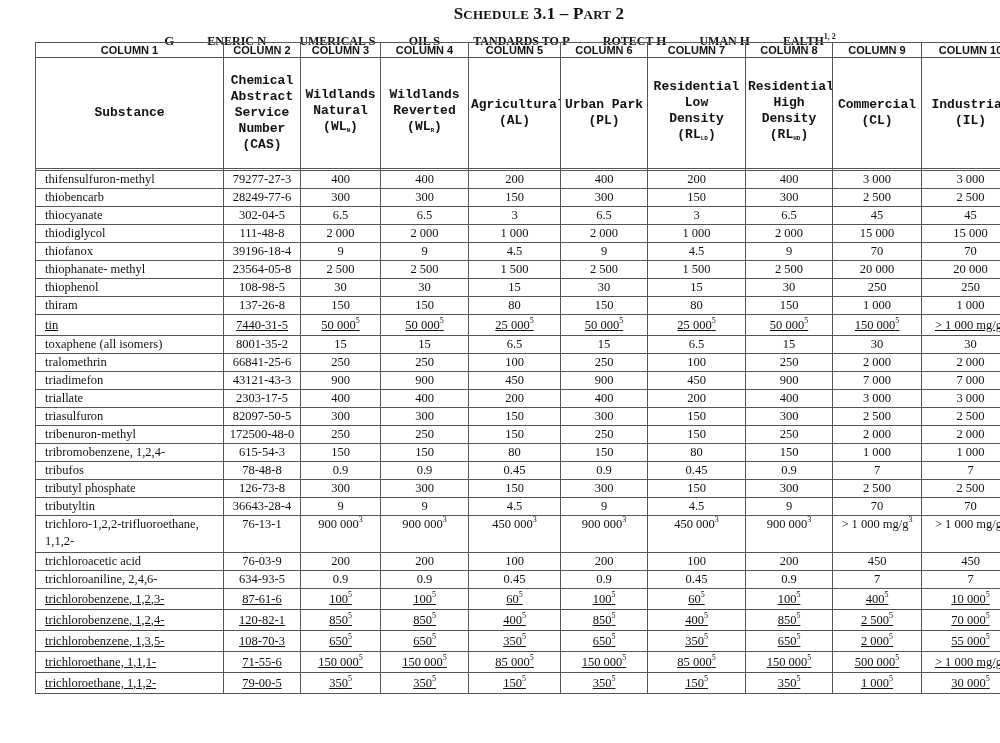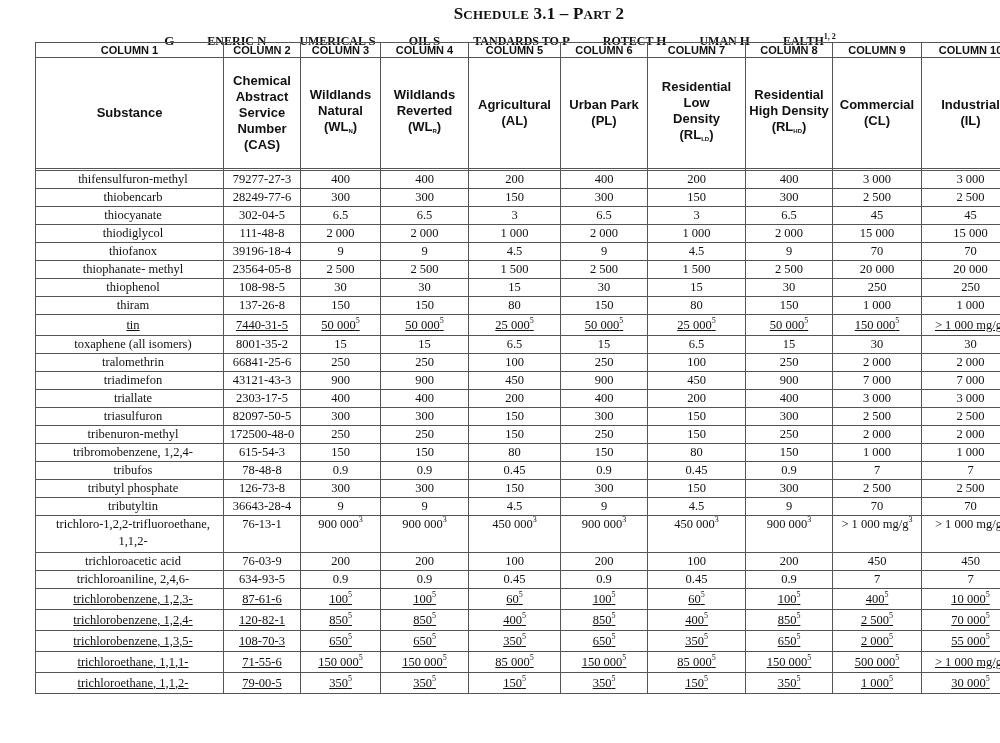--- a/index.html
+++ b/index.html
@@ -22,30 +22,30 @@
     border-collapse: collapse; table-layout: fixed; margin-left: 32px;
   }
   table.soil td, table.soil th {
     border: 1.5px solid #555; padding: 0 2px; overflow: hidden;
   }
   th.colnum {
     font-family: "Liberation Sans", "DejaVu Sans", sans-serif; font-weight: bold;
     font-size: 11px; height: 14px; line-height: 14px; text-align: center;
   }
   th.colhead {
-    font-family: Liberation Sans, sans-serif; font-weight: bold;
+    font-family: Liberation Mono, monospace; font-weight: bold;
     font-size: 13px; line-height: 16px; height: 110px; text-align: center; vertical-align: middle;
   }
   th.colhead sub { font-size: 6px; vertical-align: -2px; }
   tr.spacer td { height: 1px; padding: 0; border-left: 1.5px solid #555; border-right: 1.5px solid #555; }
   td.cell {
     font-family: "Liberation Serif", "DejaVu Serif", serif; font-size: 12.5px;
     height: 17px; line-height: 17px; text-align: center; white-space: nowrap;
   }
-  td.cell.name { text-align: center; padding-left: 9px; white-space: normal; line-height: 17px; }
+  td.cell.name { text-align: left; padding-left: 9px; white-space: normal; line-height: 17px; }
   td.cell sup { font-size: 8px; vertical-align: 6px; line-height: 0; }
   tr.tall td.cell { height: 20px; text-decoration: underline; }
   tr.twoline td.cell { height: 36px; vertical-align: top; }
 </style>
 </head>
 <body>
 
 <div class="title">
   <span>S</span><span class="sc">CHEDULE</span>
   <span>3.1 – </span><span>P</span><span class="sc">ART</span>

